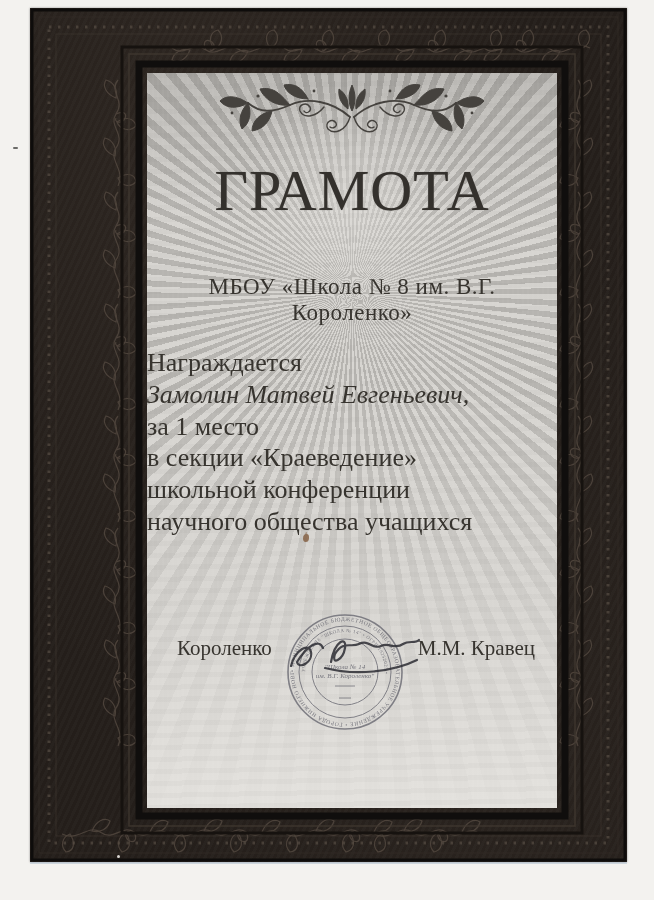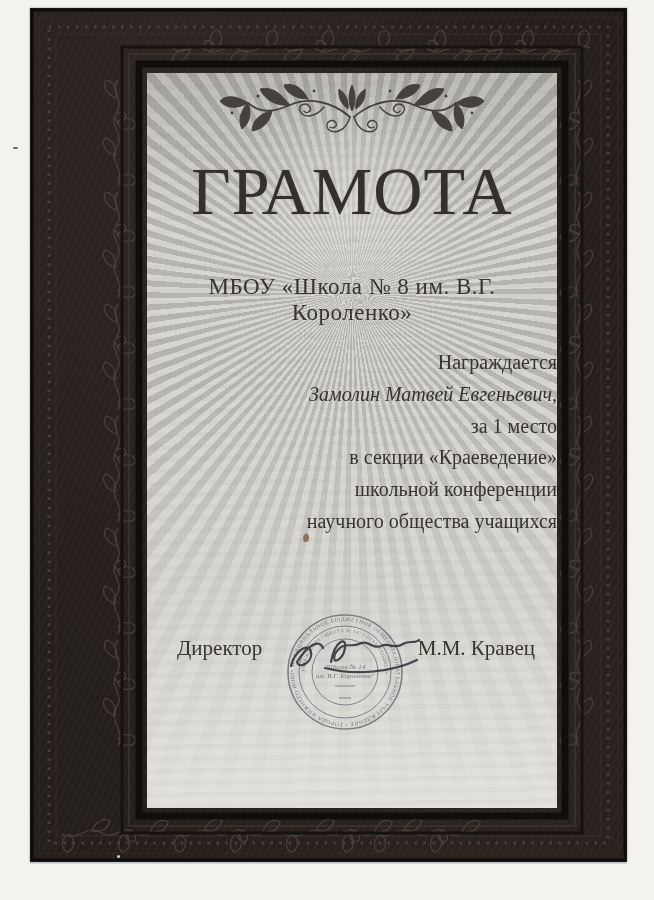--- a/index.html
+++ b/index.html
@@ -44,28 +44,28 @@
     content:"";position:absolute;inset:0;z-index:1;
     background:
       repeating-linear-gradient(179deg, rgba(110,108,105,.045) 0 5px, transparent 5px 12px),
       repeating-linear-gradient(90deg, rgba(255,255,255,.03) 0 2px, transparent 2px 5px);
   }
   .panel > *{position:absolute;z-index:2;}
 
   .flourish{left:50%;top:10px;transform:translateX(-50%);}
   .title{
     left:0;right:0;top:72px;text-align:center;
-    font-size:68px;line-height:92px;letter-spacing:1px;color:#34312d;
+    font-size:58px;line-height:92px;letter-spacing:1px;color:#34312d;
     text-shadow:0 0 1px rgba(52,49,45,.55);
   }
   .school{
     left:0;right:0;top:201px;text-align:center;
     font-size:23px;letter-spacing:.5px;color:var(--ink);
   }
-  .award-block{left:0;right:0;top:274px;text-align:right;font-size:20px;color:var(--ink);}
+  .award-block{left:0;right:0;top:274px;text-align:left;font-size:26px;color:var(--ink);}
   .award-block .line{height:31.8px;line-height:31.8px;}
   .award-block .name{font-weight:400;font-style:italic;}
   .sig-row{
     left:30px;right:22px;top:563px;display:flex;justify-content:space-between;
     font-size:21px;color:var(--ink);
   }
   .stamp-svg{left:136px;top:537px;opacity:.82;}
   .sign-svg{left:138px;top:555px;}
   .stain{
     left:156px;top:461px;width:6px;height:8px;border-radius:60% 40% 55% 45%;
@@ -169,21 +169,21 @@
       <div class="line name">Замолин Матвей Евгеньевич,</div>
       <div class="line">за 1 место</div>
       <div class="line">в секции «Краеведение»</div>
       <div class="line">школьной конференции</div>
       <div class="line">научного общества учащихся</div>
     </div>
 
     <div class="stain"></div>
 
     <div class="sig-row">
-      <span>Директор</span>
+      <span>Короленко</span>
       <span>М.М. Кравец</span>
     </div>
 
     <svg class="stamp-svg" width="124" height="124" viewBox="0 0 124 124">
       <defs>
         <path id="ringOuterPath" d="M62,62 m-51,0 a51,51 0 1,1 102,0 a51,51 0 1,1 -102,0"></path>
         <path id="ringInnerPath" d="M62,62 m-40,0 a40,40 0 1,1 80,0 a40,40 0 1,1 -80,0"></path>
       </defs>
       <g fill="none" stroke="#60606a" opacity=".9">
         <circle cx="62" cy="62" r="57" stroke-width="1.6"></circle>

